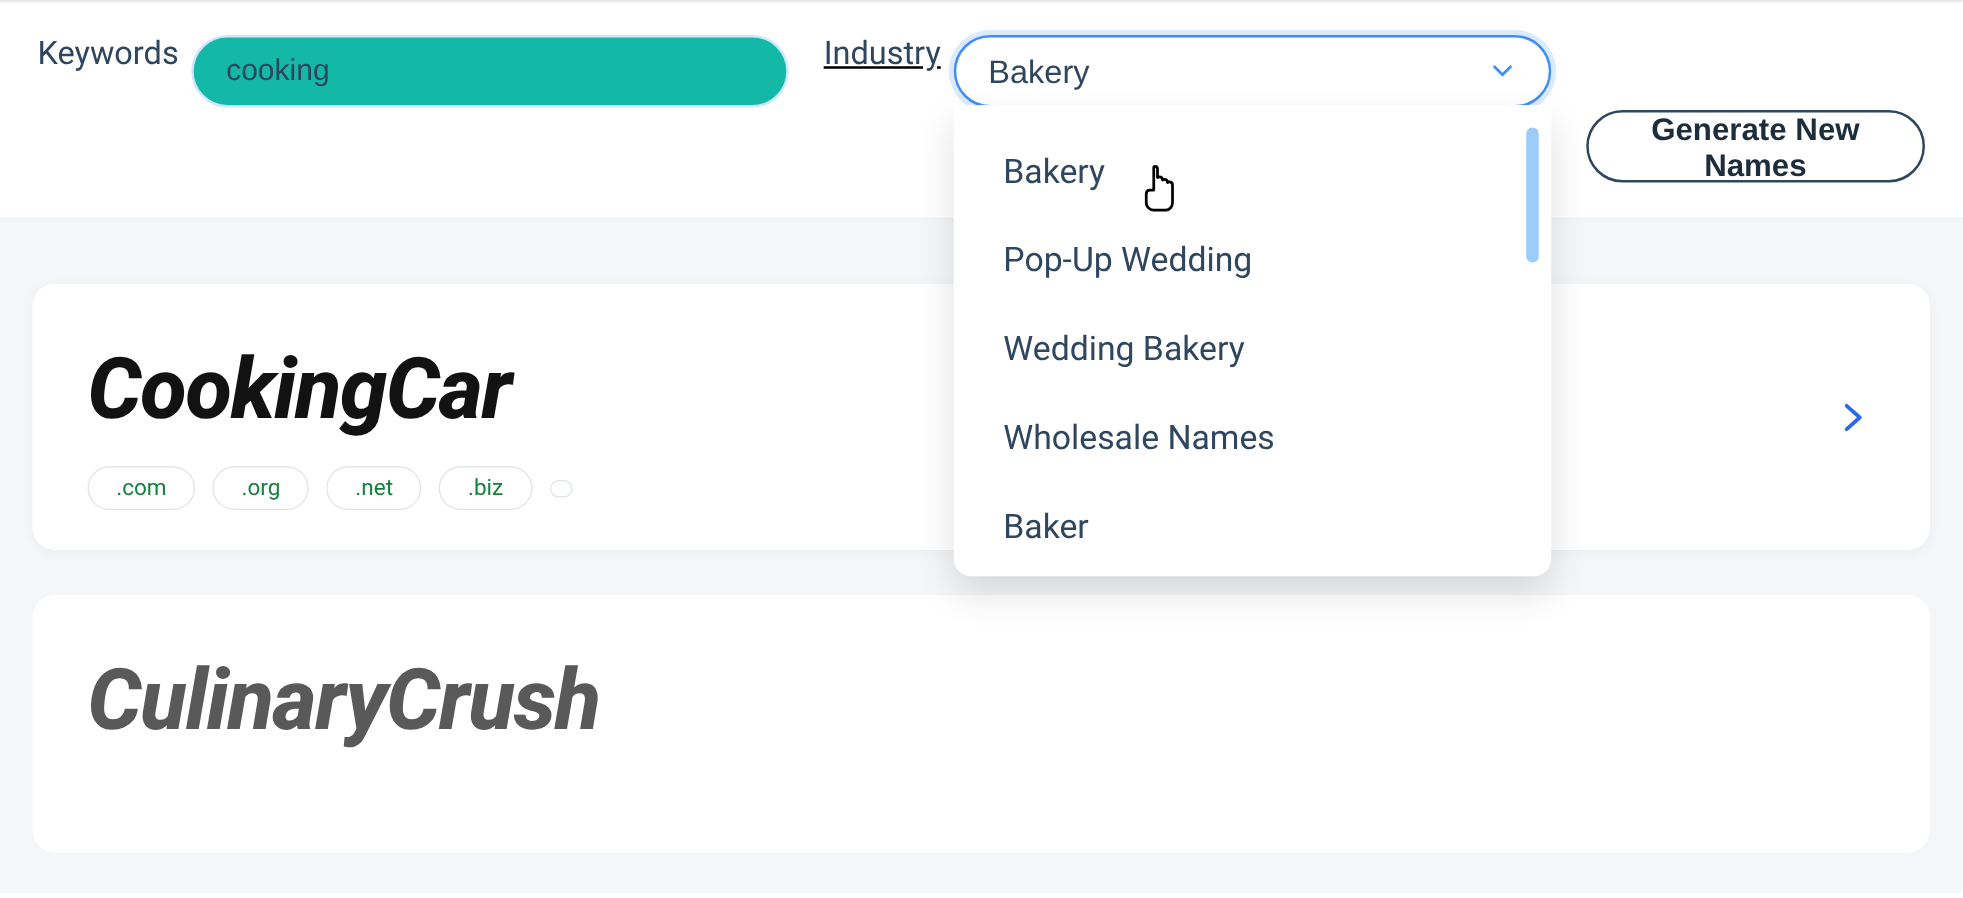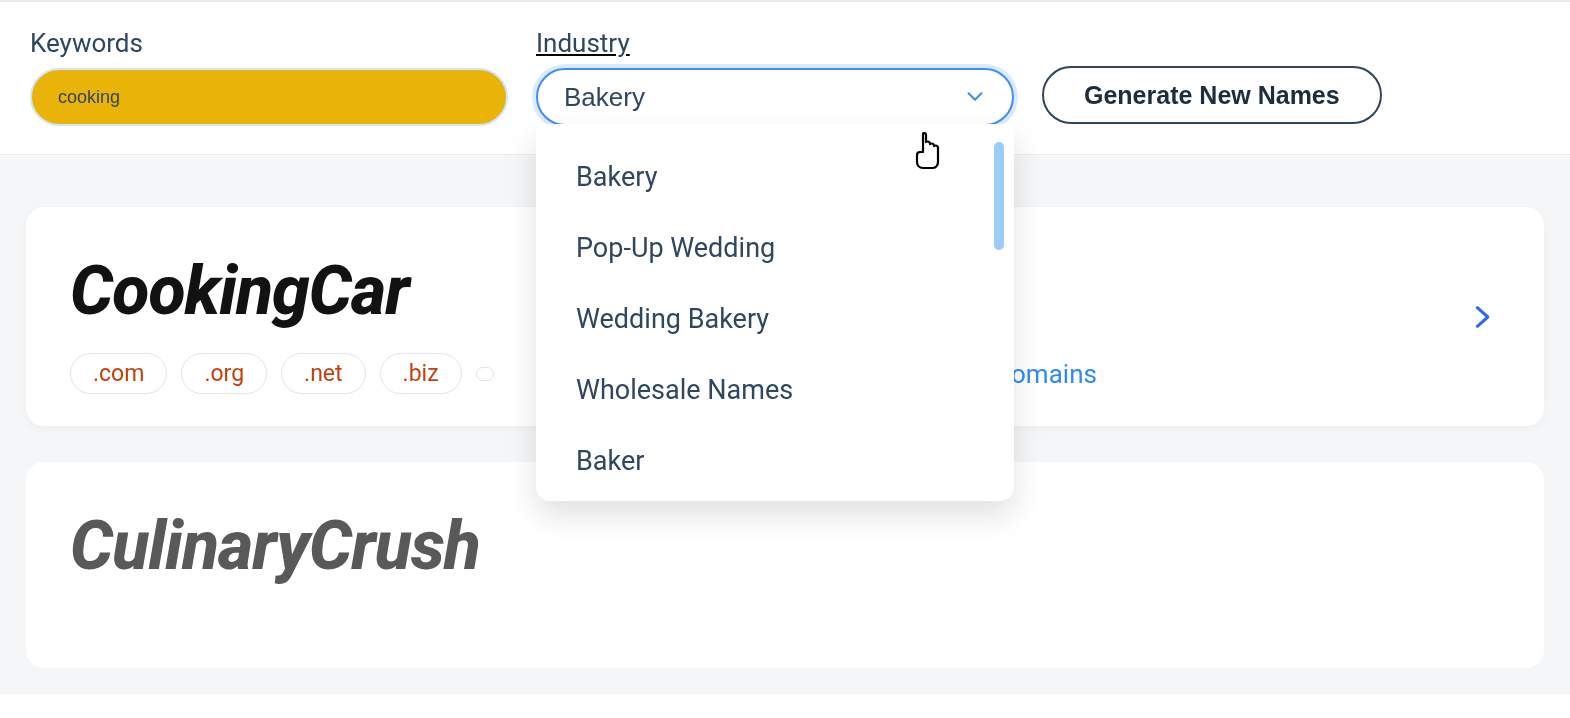--- a/index.html
+++ b/index.html
@@ -24,37 +24,36 @@
       display: flex;
       align-items: flex-start;
       gap: 28px;
       padding: 26px 30px 28px 30px;
       background: #fff;
       position: relative;
       z-index: 10;
     }
     .field-group {
       display: flex;
-      flex-direction: column;
       gap: 10px;
     }
     .field-label {
       font-size: 26px;
       color: #2f465f;
       font-weight: 400;
     }
     .text-input {
       width: 478px;
       height: 58px;
       border: 2px solid #cfe6fb;
       border-radius: 32px;
       padding: 12px 26px;
-      font-size: 18px;
-      color: #2f465f;
-      background: #eab308;
+      font-size: 24px;
+      color: #2f465f;
+      background: #14b8a6;
       outline: none;
     }
     .industry-group {
       position: relative;
       text-decoration: underline;
     }
     .combo-wrap {
       position: relative;
       width: 478px;
     }
@@ -110,21 +109,21 @@
       font-size: 27px;
       color: #2f465f;
       line-height: 1.3;
       padding: 18px 36px 18px 0;
       cursor: pointer;
     }
     .dropdown-item.multiline {
       max-width: 270px;
     }
     .generate-btn {
-      margin-top: 38px;
+      margin-top: 60px;
       height: 58px;
       border: 2px solid #2f465f;
       border-radius: 32px;
       padding: 0 40px;
       font-size: 25px;
       font-weight: 700;
       color: #1e2d3b;
       background: #fff;
       cursor: pointer;
     }
@@ -154,22 +153,22 @@
     .title-gray { color: #595959; }
     .ext-row {
       display: flex;
       align-items: center;
       gap: 14px;
     }
     .ext-pill {
       border: 1.5px solid #dde4ea;
       border-radius: 22px;
       padding: 6px 22px;
-      font-size: 23px;
-      color: #c2410c;
+      font-size: 18px;
+      color: #15803d;
       background: #fff;
     }
     .more-domains {
       font-size: 26px;
       color: #2d8afc;
       margin-left: 8px;
     }
     .card-arrow {
       position: absolute;
       right: 48px;

